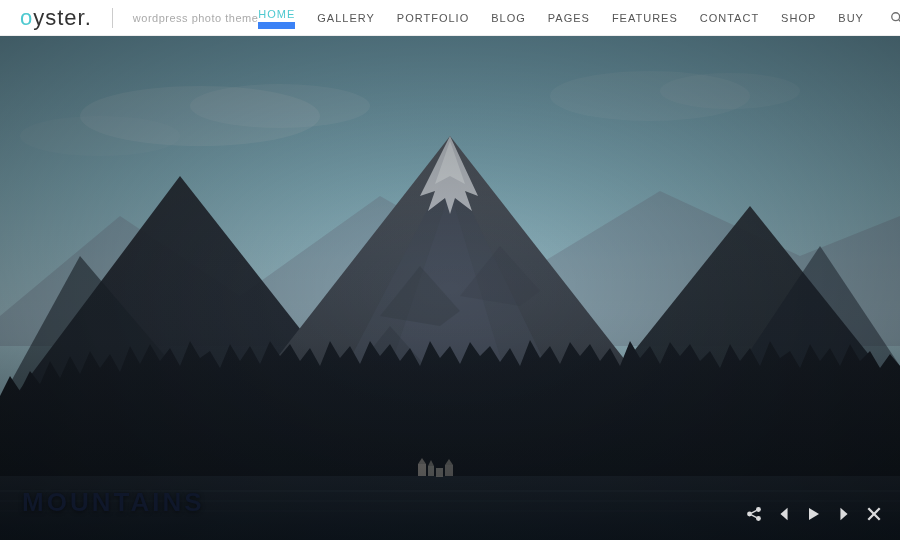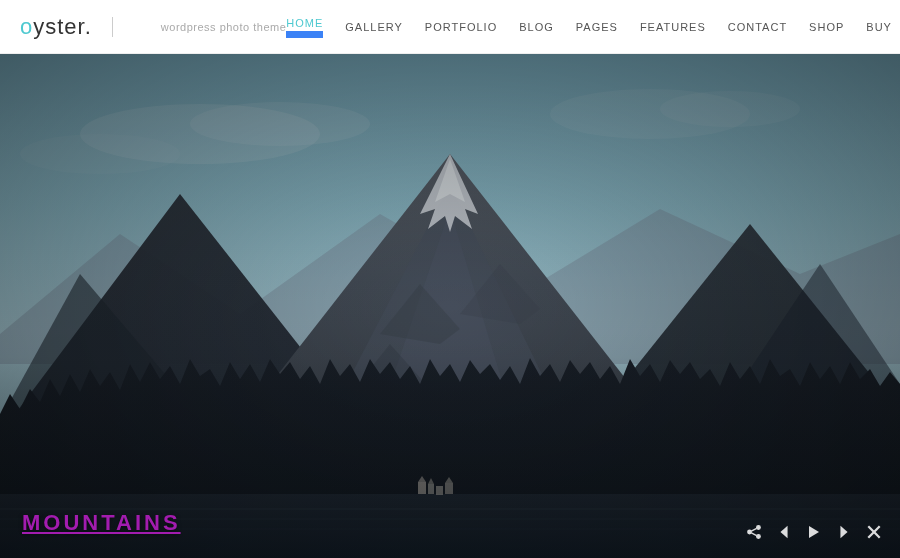--- a/index.html
+++ b/index.html
@@ -7,21 +7,21 @@
     body {
       font-family: 'Arial', sans-serif;
       width: 900px;
       height: 558px;
       overflow: hidden;
       background: #fff;
     }
 
     
     .header {
-      height: 54px;
+      height: 36px;
       background: #fff;
       border-bottom: 1px solid #eee;
       display: flex;
       align-items: center;
       padding: 16px 20px;
       position: relative;
       z-index: 10;
     }
 
     .logo-area {
@@ -46,21 +46,20 @@
       width: 1px;
       height: 20px;
       background: #ccc;
       margin: 0 10px;
     }
 
     .logo-tagline {
       font-size: 11px;
       color: #aaa;
       letter-spacing: 0.5px;
-      margin-left: 28px;
     }
 
     .nav {
       display: flex;
       align-items: center;
       gap: 22px;
       margin-left: auto;
     }
 
     .nav-item {
@@ -91,27 +90,26 @@
       width: 900px;
       height: 504px;
       overflow: hidden;
     }
 
     
     .hero-title {
       position: absolute;
       bottom: 22px;
       left: 22px;
-      color: #a21caf;
-      font-size: 22px;
+      color: #0f172a;
+      font-size: 26px;
       font-weight: 700;
       letter-spacing: 3px;
       text-transform: uppercase;
       text-shadow: 0 1px 4px rgba(0,0,0,0.5);
-      text-decoration: underline;
     }
 
     
     .hero-controls {
       position: absolute;
       bottom: 18px;
       right: 18px;
       display: flex;
       align-items: center;
       gap: 14px;

